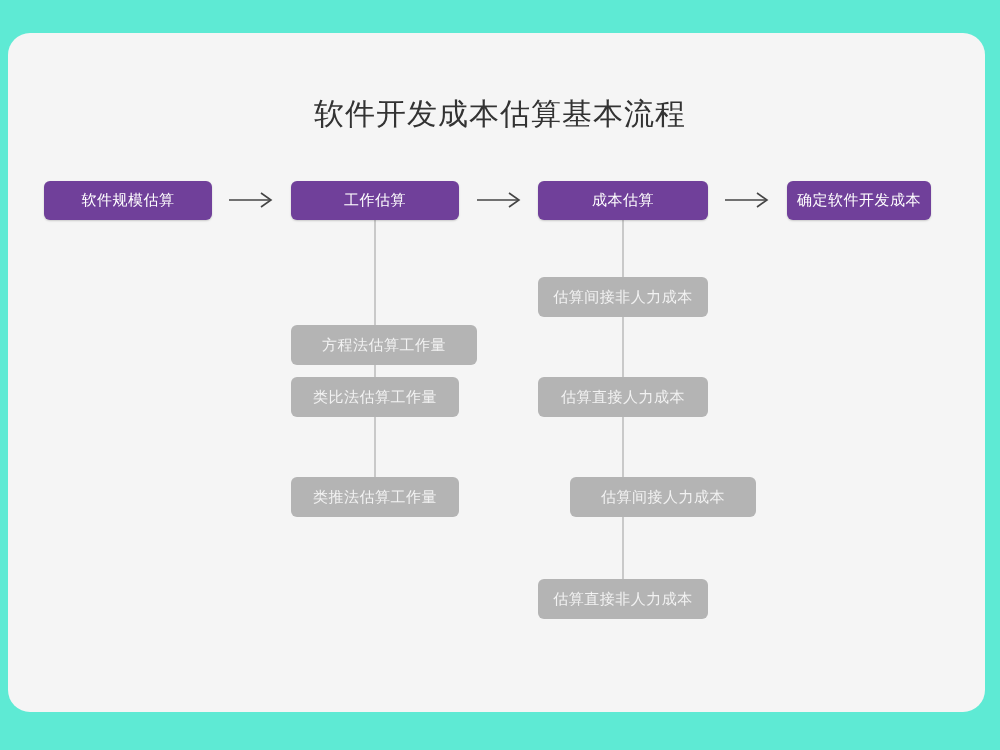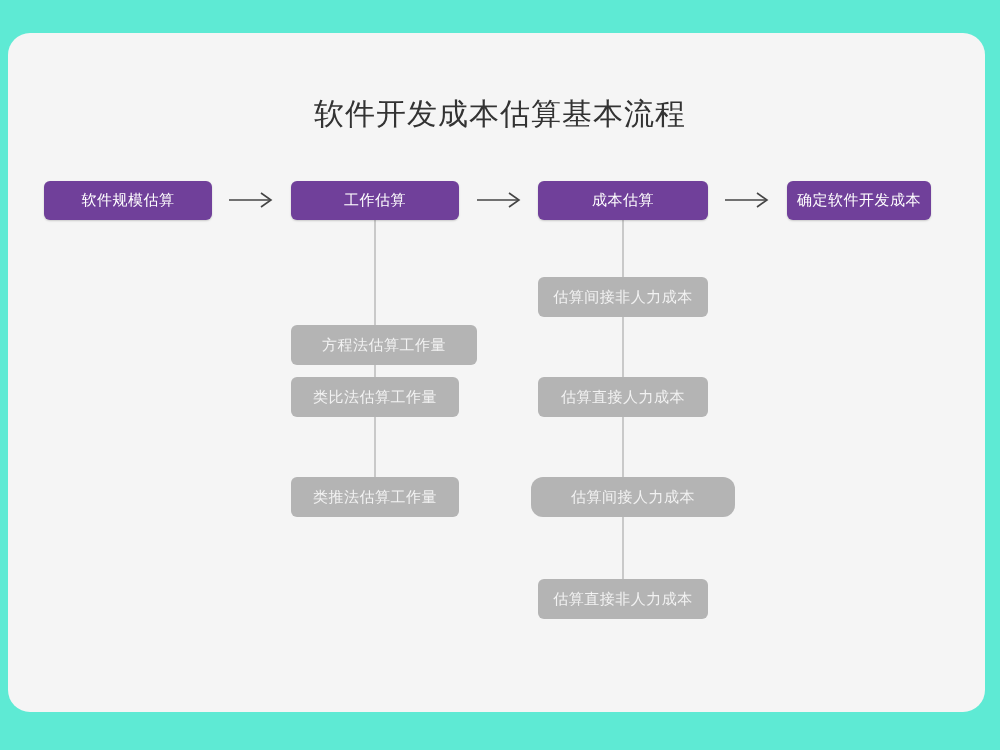--- a/index.html
+++ b/index.html
@@ -131,17 +131,17 @@
   <div class="node secondary" style="left:291px; top:292px; width:186px;margin-top:33px;">方程法估算工作量</div>
 
   <div class="node secondary" style="left:291px; top:377px; width:168px;text-align:right;">类比法估算工作量</div>
 
   <div class="node secondary" style="left:291px; top:477px; width:168px;">类推法估算工作量</div>
 
   <div class="node secondary" style="left:538px; top:277px; width:170px;">估算间接非人力成本</div>
 
   <div class="node secondary" style="left:538px; top:377px; width:170px;">估算直接人力成本</div>
 
-  <div class="node secondary" style="left:531px; top:477px; width:204px;border-radius:12px;">估算间接人力成本</div>
+  <div class="node secondary" style="left:570px; top:477px; width:186px;">估算间接人力成本</div>
 
   <div class="node secondary" style="left:538px; top:579px; width:170px;">估算直接非人力成本</div>
 
 </div>
 
 </body></html>

